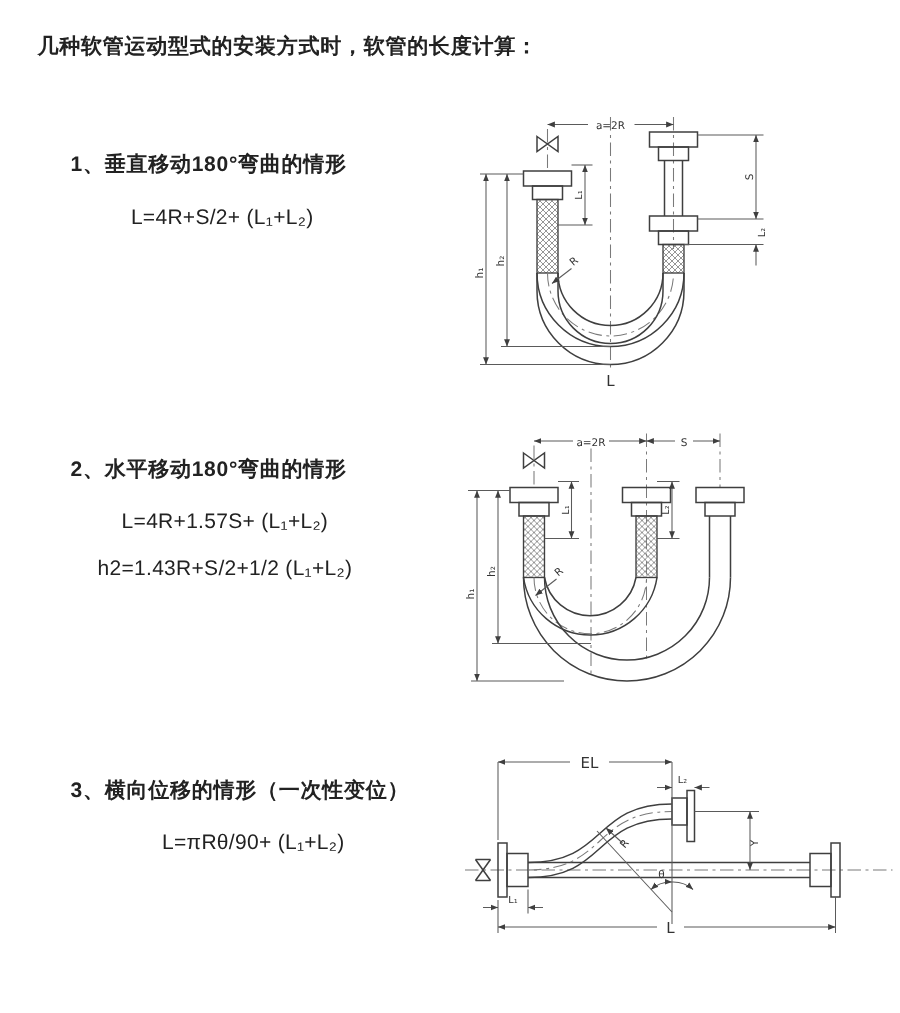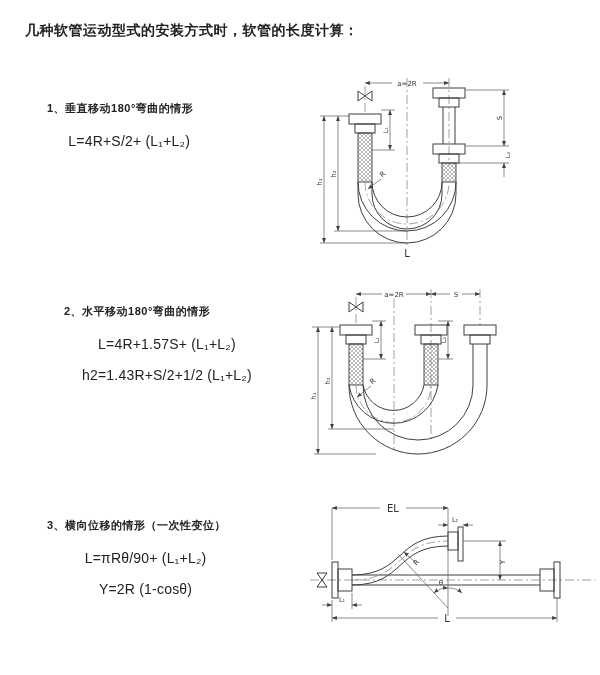--- a/index.html
+++ b/index.html
@@ -2,23 +2,23 @@
 <html><head>
 <meta charset="utf-8">
 <style>
   html,body{margin:0;padding:0;}
   body{
     width:600px;height:675px;background:#ffffff;position:relative;overflow:hidden;
     font-family:"Liberation Sans","DejaVu Sans",sans-serif;color:#222;
   }
   .title{position:absolute;left:25px;top:22px;font-size:14px;font-weight:700;letter-spacing:.5px;text-align:center;}
   .sec{position:absolute;left:47px;}
-  .sec .heading{font-size:11px;font-weight:700;letter-spacing:.5px;margin:0 0 10px 0;}
+  .sec .heading{font-size:14px;font-weight:700;letter-spacing:.5px;margin:0 0 10px 0;}
   .sec .formula{font-size:14px;line-height:31px;margin-left:18px;letter-spacing:.2px;white-space:pre;text-align:center;}
-  #sec1{top:101px;} #sec2{top:304px;margin-left:17px;} #sec3{top:518px;}
+  #sec1{top:101px;} #sec2{top:304px;} #sec3{top:518px;}
   svg{position:absolute;}
   #d1{left:312px;top:70px;} #d2{left:306px;top:281px;} #d3{left:300px;top:496px;}
   svg .s{stroke:#3f3f3f;stroke-width:1;fill:none;}
   svg .t{stroke:#5a5a5a;stroke-width:.7;fill:none;}
   svg .cl{stroke:#7a7a7a;stroke-width:.7;fill:none;stroke-dasharray:9 3 2 3;}
   svg .hx{fill:url(#hx);stroke:#3f3f3f;stroke-width:.9;}
   svg text{fill:#333;font-family:"DejaVu Sans",sans-serif;}
   .dimtxt{font-size:7px;} .dimtxt-s{font-size:6.5px;} .biglab{font-size:10px;}
 </style>
 </head>
@@ -33,21 +33,20 @@
 
 <div class="sec" id="sec2">
   <div class="heading">2、水平移动180°弯曲的情形</div>
   <div class="formula">L=4R+1.57S+ (L₁+L₂)</div>
   <div class="formula">h2=1.43R+S/2+1/2 (L₁+L₂)</div>
 </div>
 
 <div class="sec" id="sec3">
   <div class="heading">3、横向位移的情形（一次性变位）</div>
   <div class="formula">L=πRθ/90+ (L₁+L₂)</div>
-  <div class="formula">Y=2R (1-cosθ)</div>
 </div>
 
 <svg id="d1" width="270" height="192" viewBox="0 0 270 192">
   <defs>
     <marker id="ar" viewBox="0 0 10 8" refX="10" refY="4" markerWidth="7" markerHeight="6" orient="auto-start-reverse">
       <path d="M0,0 L10,4 L0,8 Z" fill="#3f3f3f"></path>
     </marker>
     <pattern id="hx" width="4" height="4" patternUnits="userSpaceOnUse">
       <path d="M0,4 L4,0 M0,0 L4,4" stroke="#8a8a8a" stroke-width="0.6"></path>
     </pattern>

